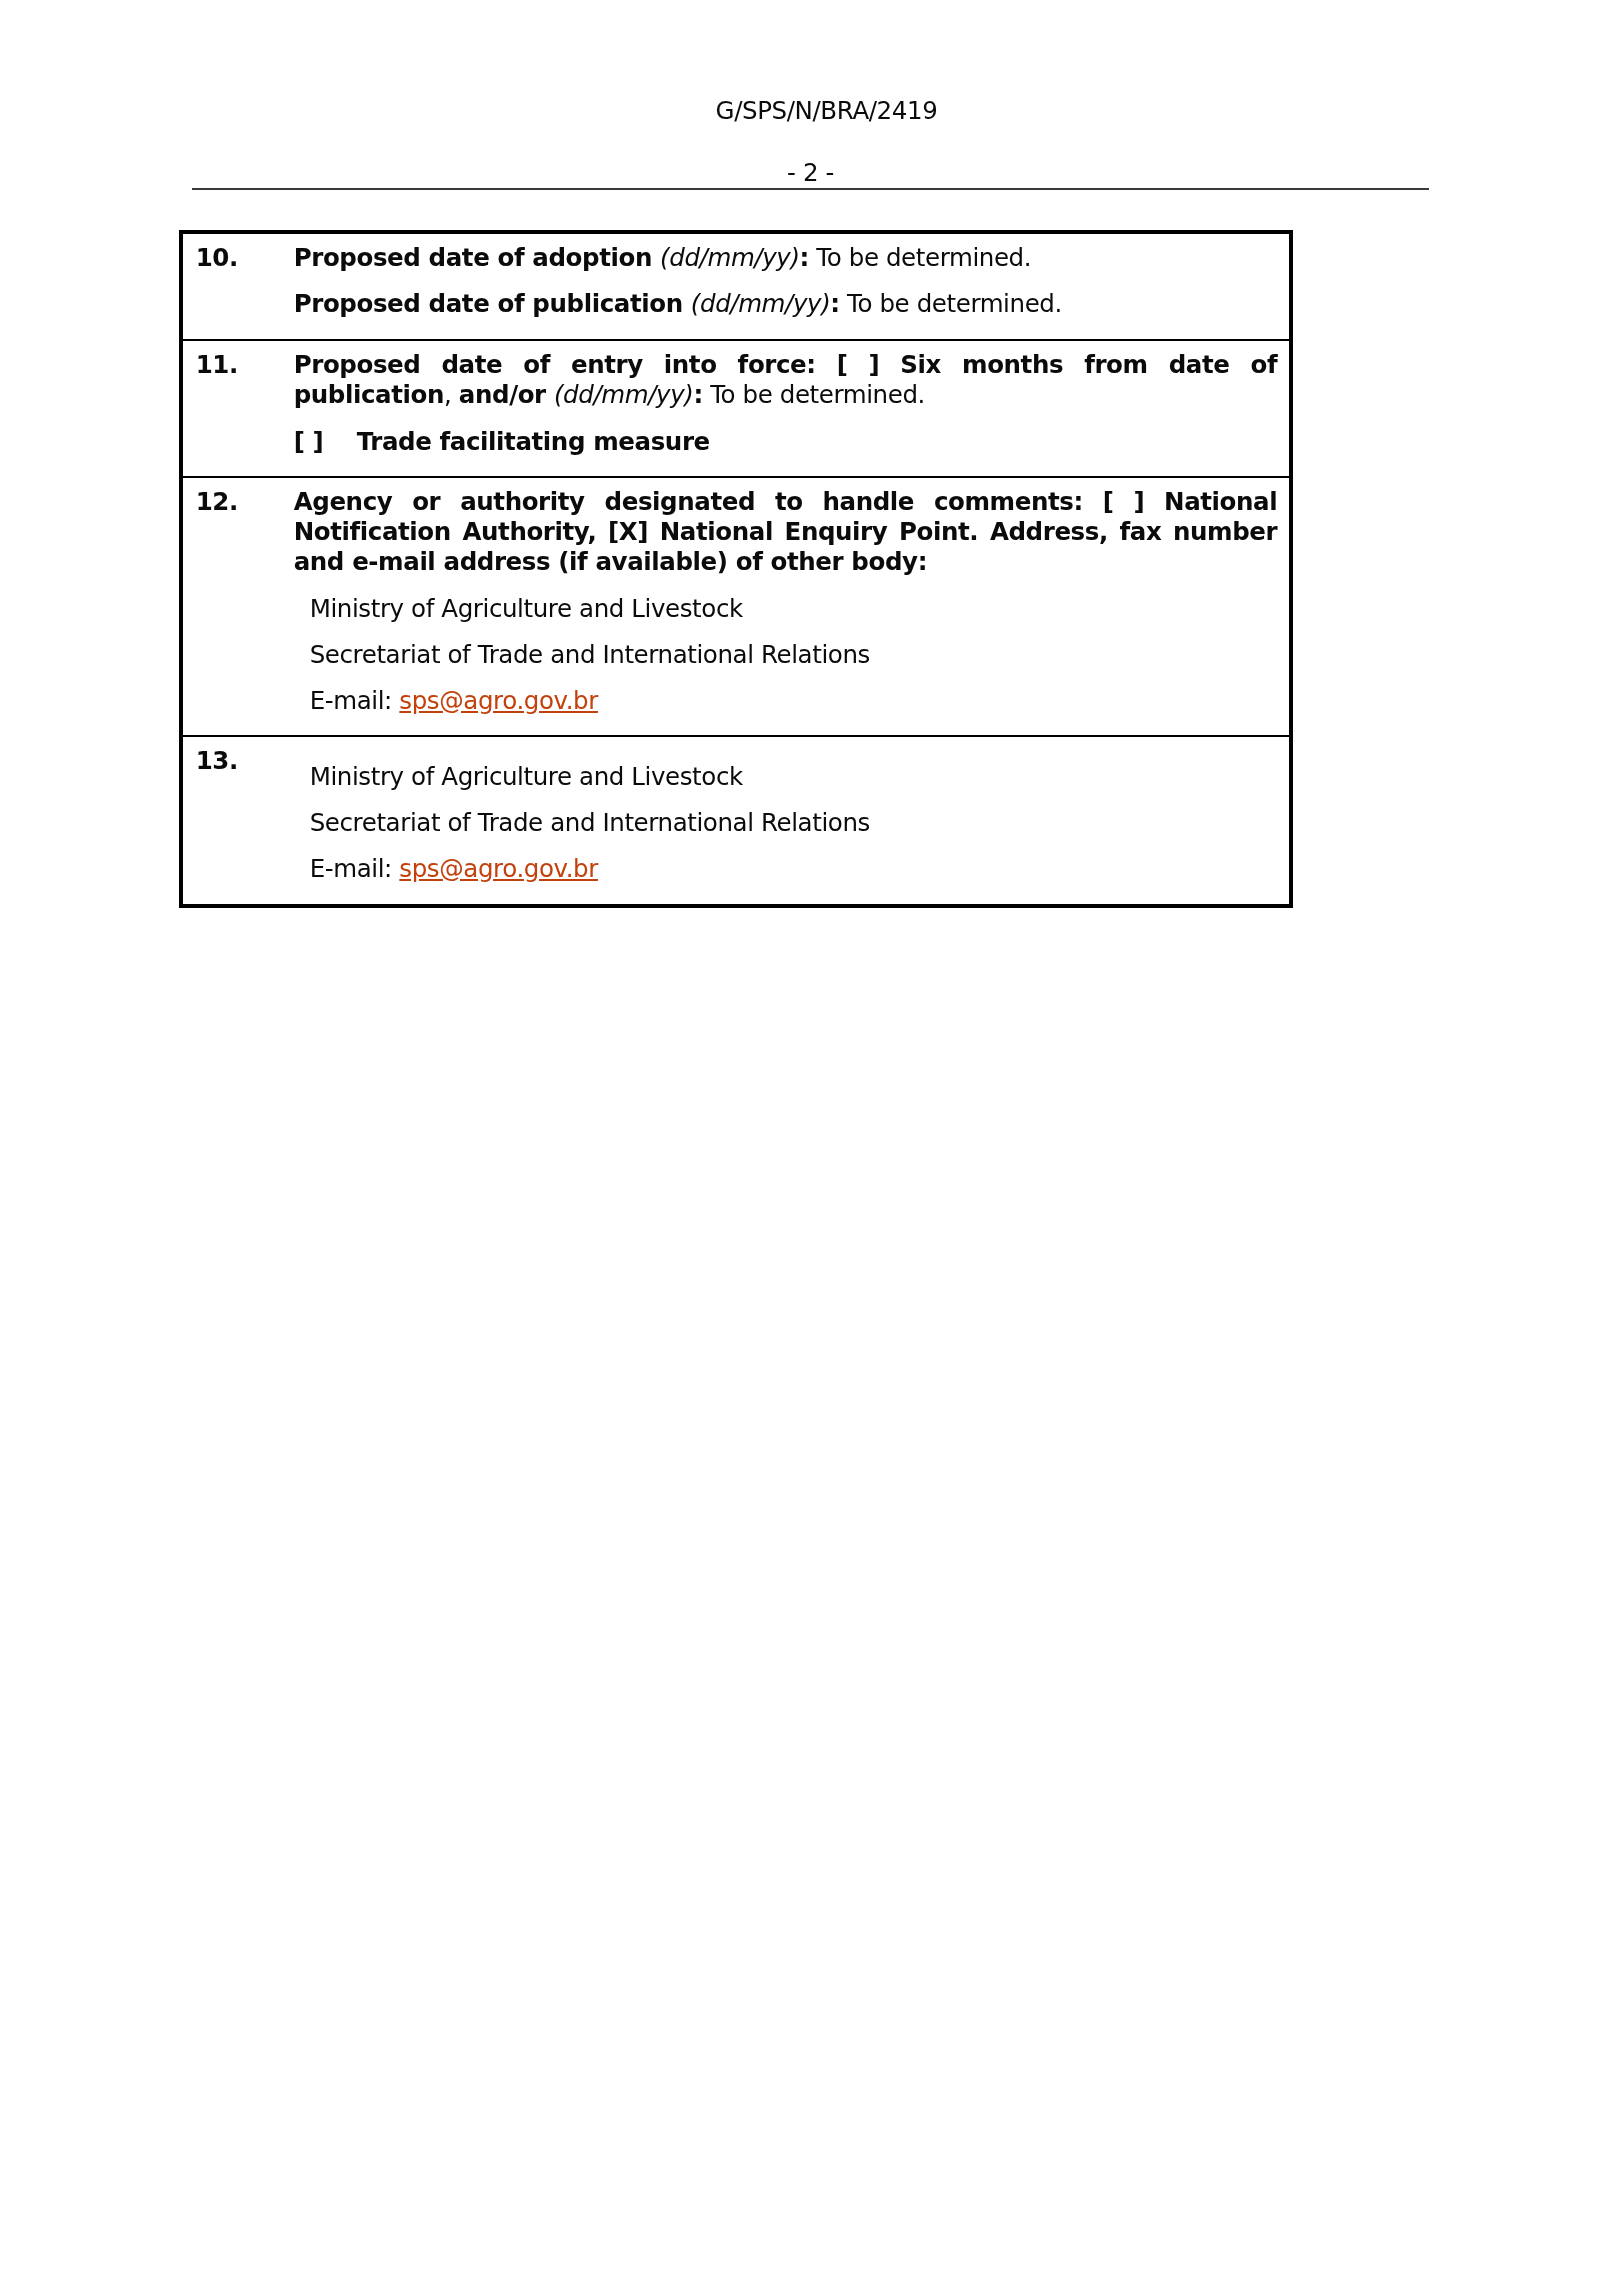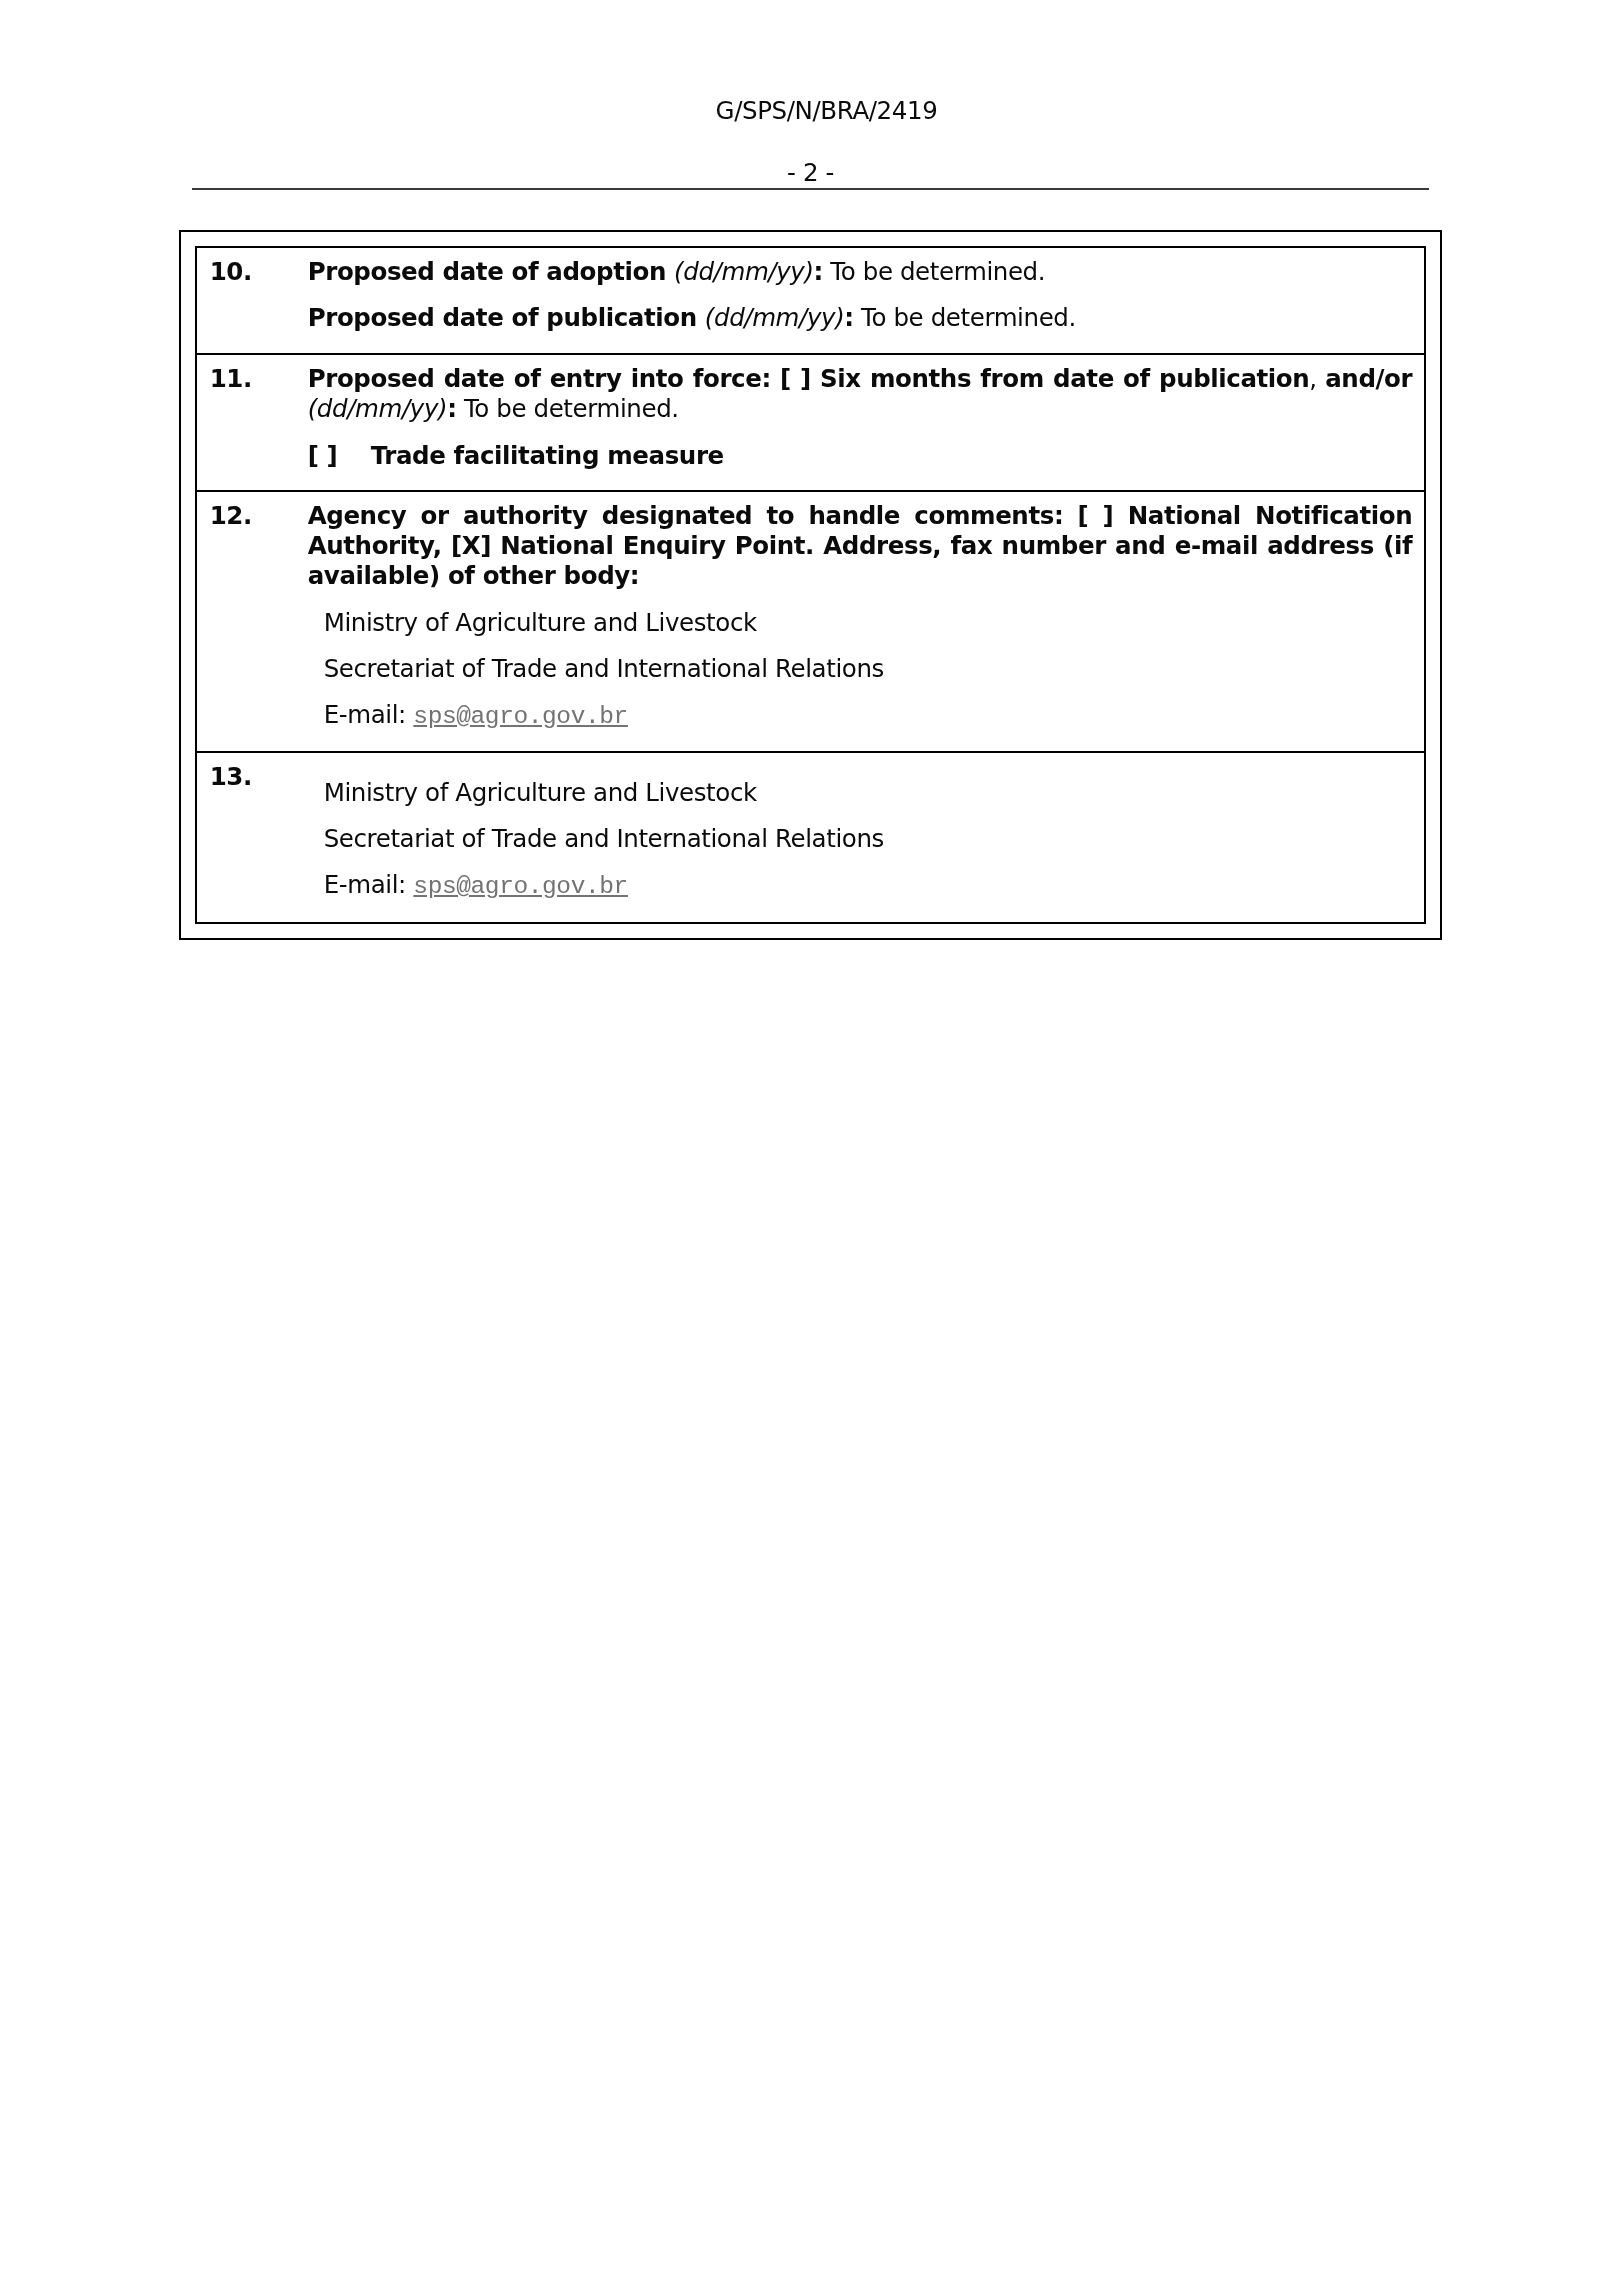--- a/index.html
+++ b/index.html
@@ -20,40 +20,40 @@
   .page-num {
     position:absolute; top:158px; left:0; width:100%;
     text-align:center;
   }
   .hrule {
     position:absolute; top:188px; left:192px;
     width:1237px; height:2px; background:#3a3a3a;
   }
   .tbl-outer {
     position:absolute; top:230px; left:179px;
-    width:1263px; box-sizing:border-box;
+    width:1114px; box-sizing:border-box;
     border:2px solid #000;
-    padding:14px;
+    padding:0;
   }
   .tbl-inner { border:2.9px solid #000; }
   .row {
     display:grid;
     grid-template-columns:98px 1fr;
     padding:8.8px 11.8px 2.9px 12.7px;
   }
   .row + .row { border-top:2px solid #000; }
   .num { font-weight:bold; }
   .cell { min-width:0; }
   .cell p { margin:0 0 16.7px 0; text-align:justify; }
   .b  { font-weight:bold; }
   .bi { font-weight:normal; font-style:italic; }
   .cb { display:inline-block; min-width:63px; }
   .addr { margin:0 0 16.7px 0; }
   .addr div { margin:16px; }
-  a.email { color:#737373; text-decoration:underline;font-family:Liberation Mono, monospace; }
+  a.email { color:#c2410c; text-decoration:underline; }
 </style>
 </head>
 <body>
 
 <div class="doc-symbol">G/SPS/N/BRA/2419</div>
 <div class="page-num">- 2 -</div>
 <div class="hrule"></div>
 
 <div class="tbl-outer">
   <div class="tbl-inner">

